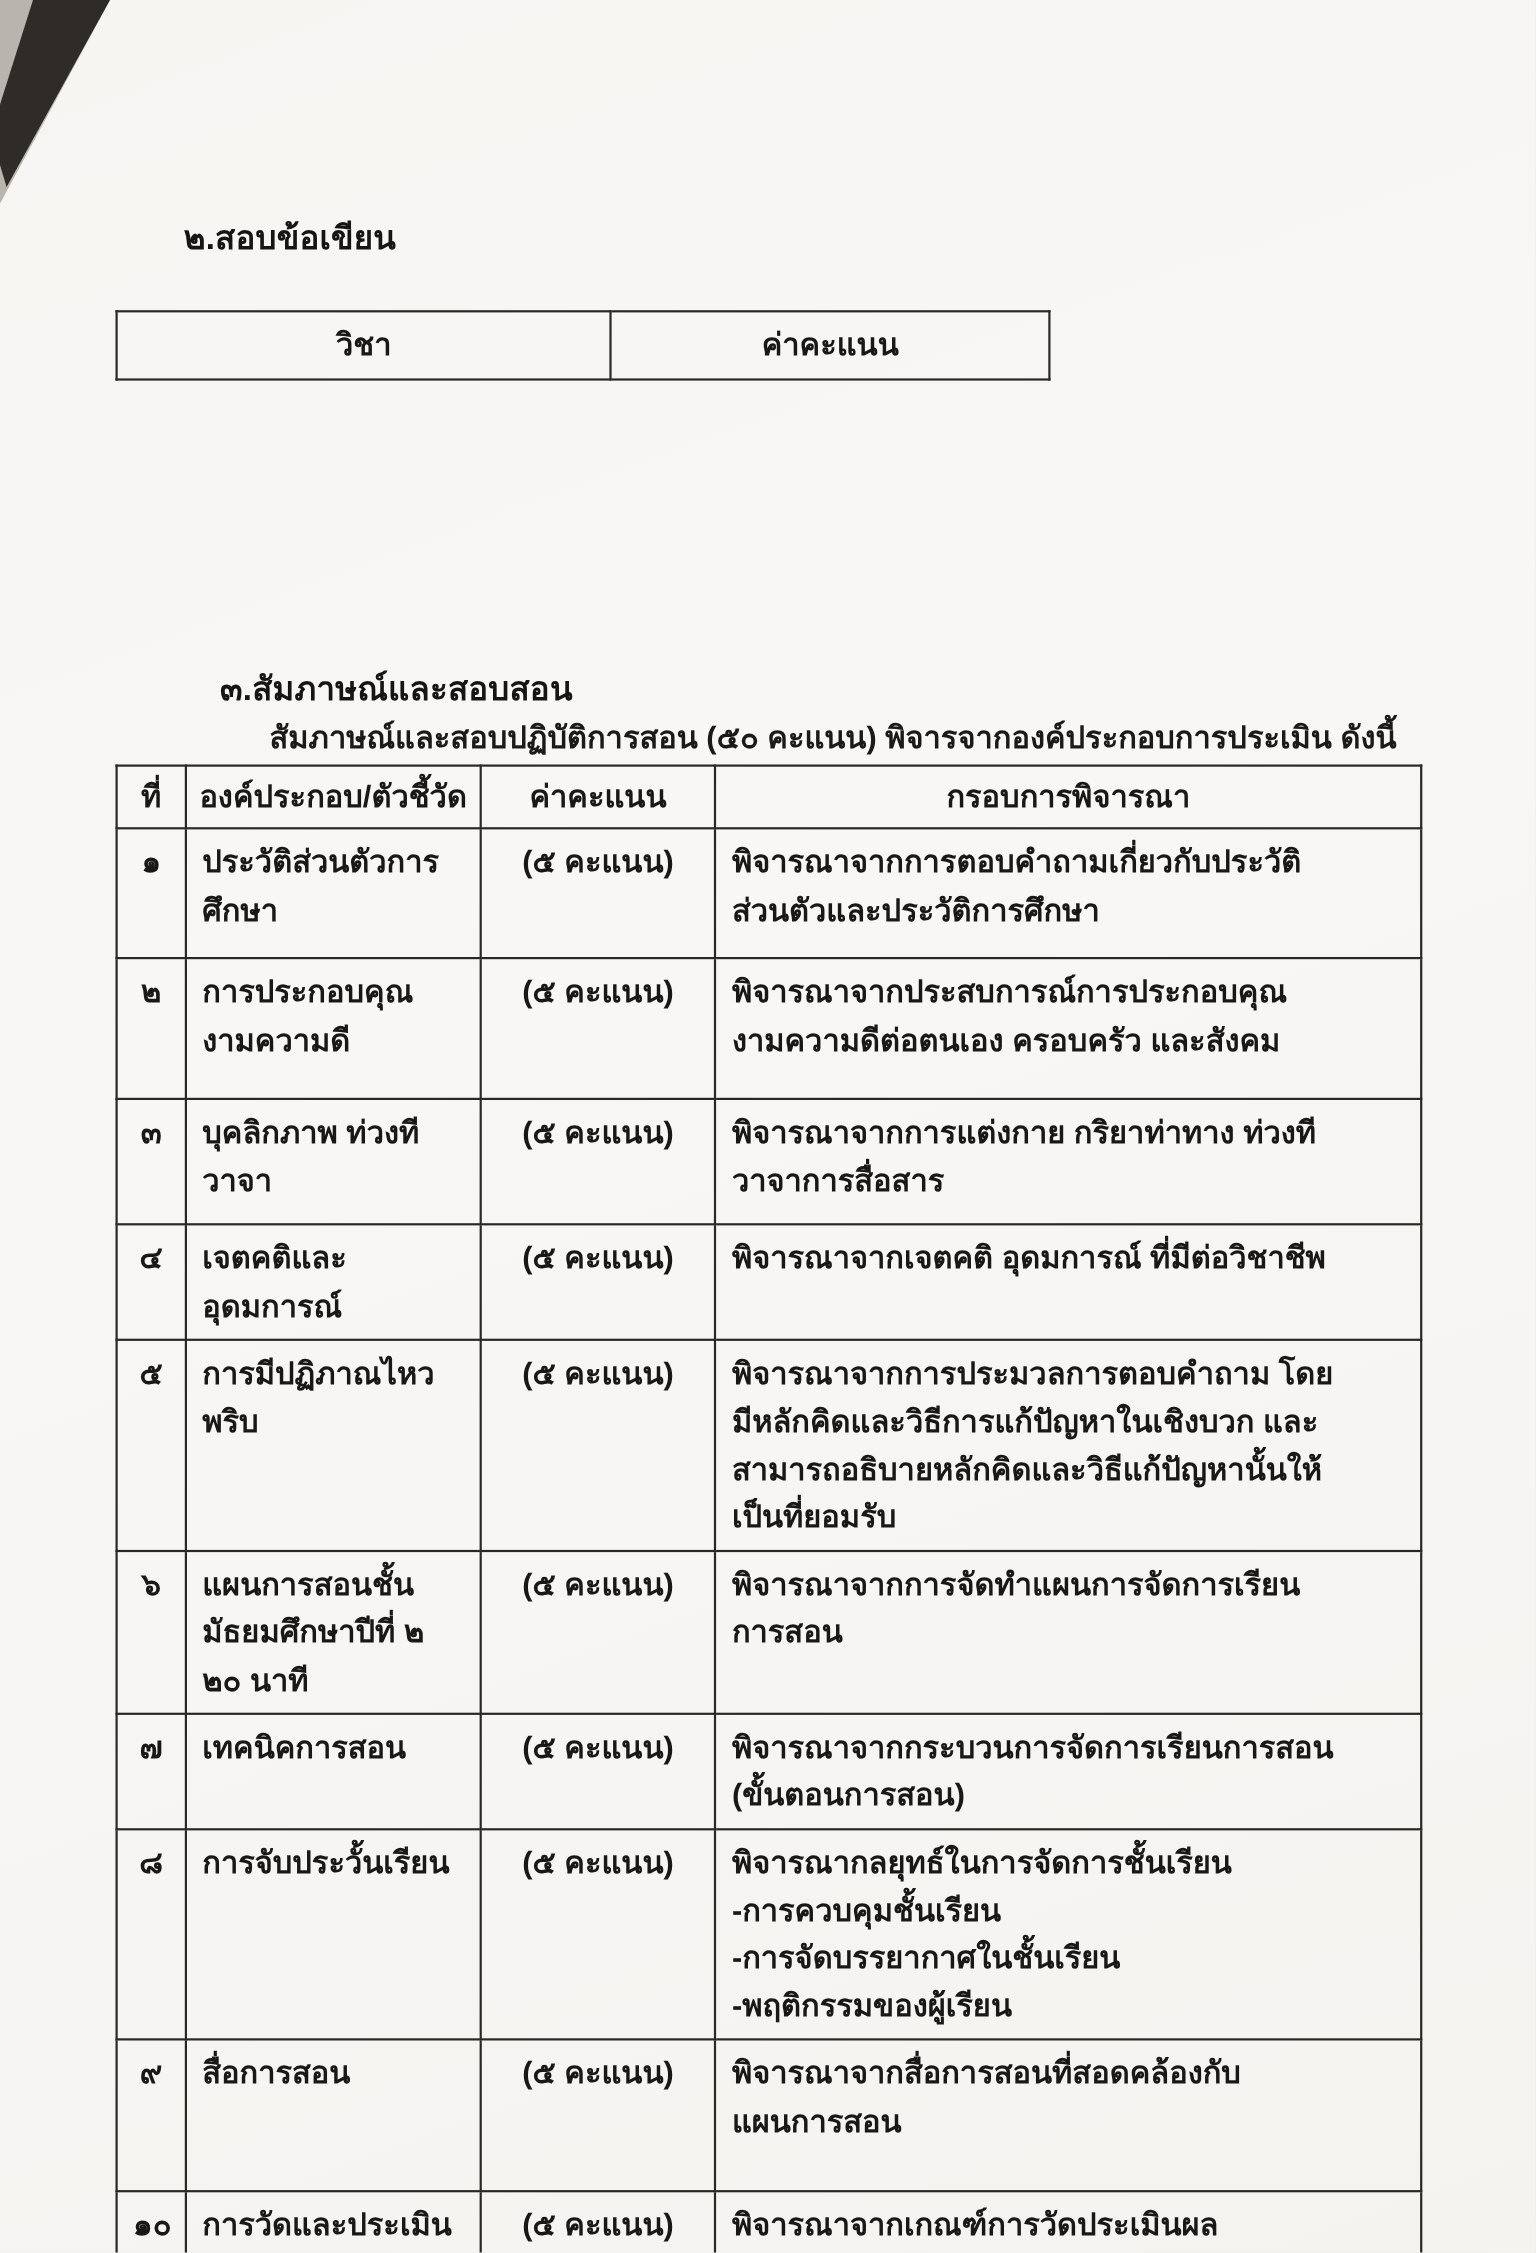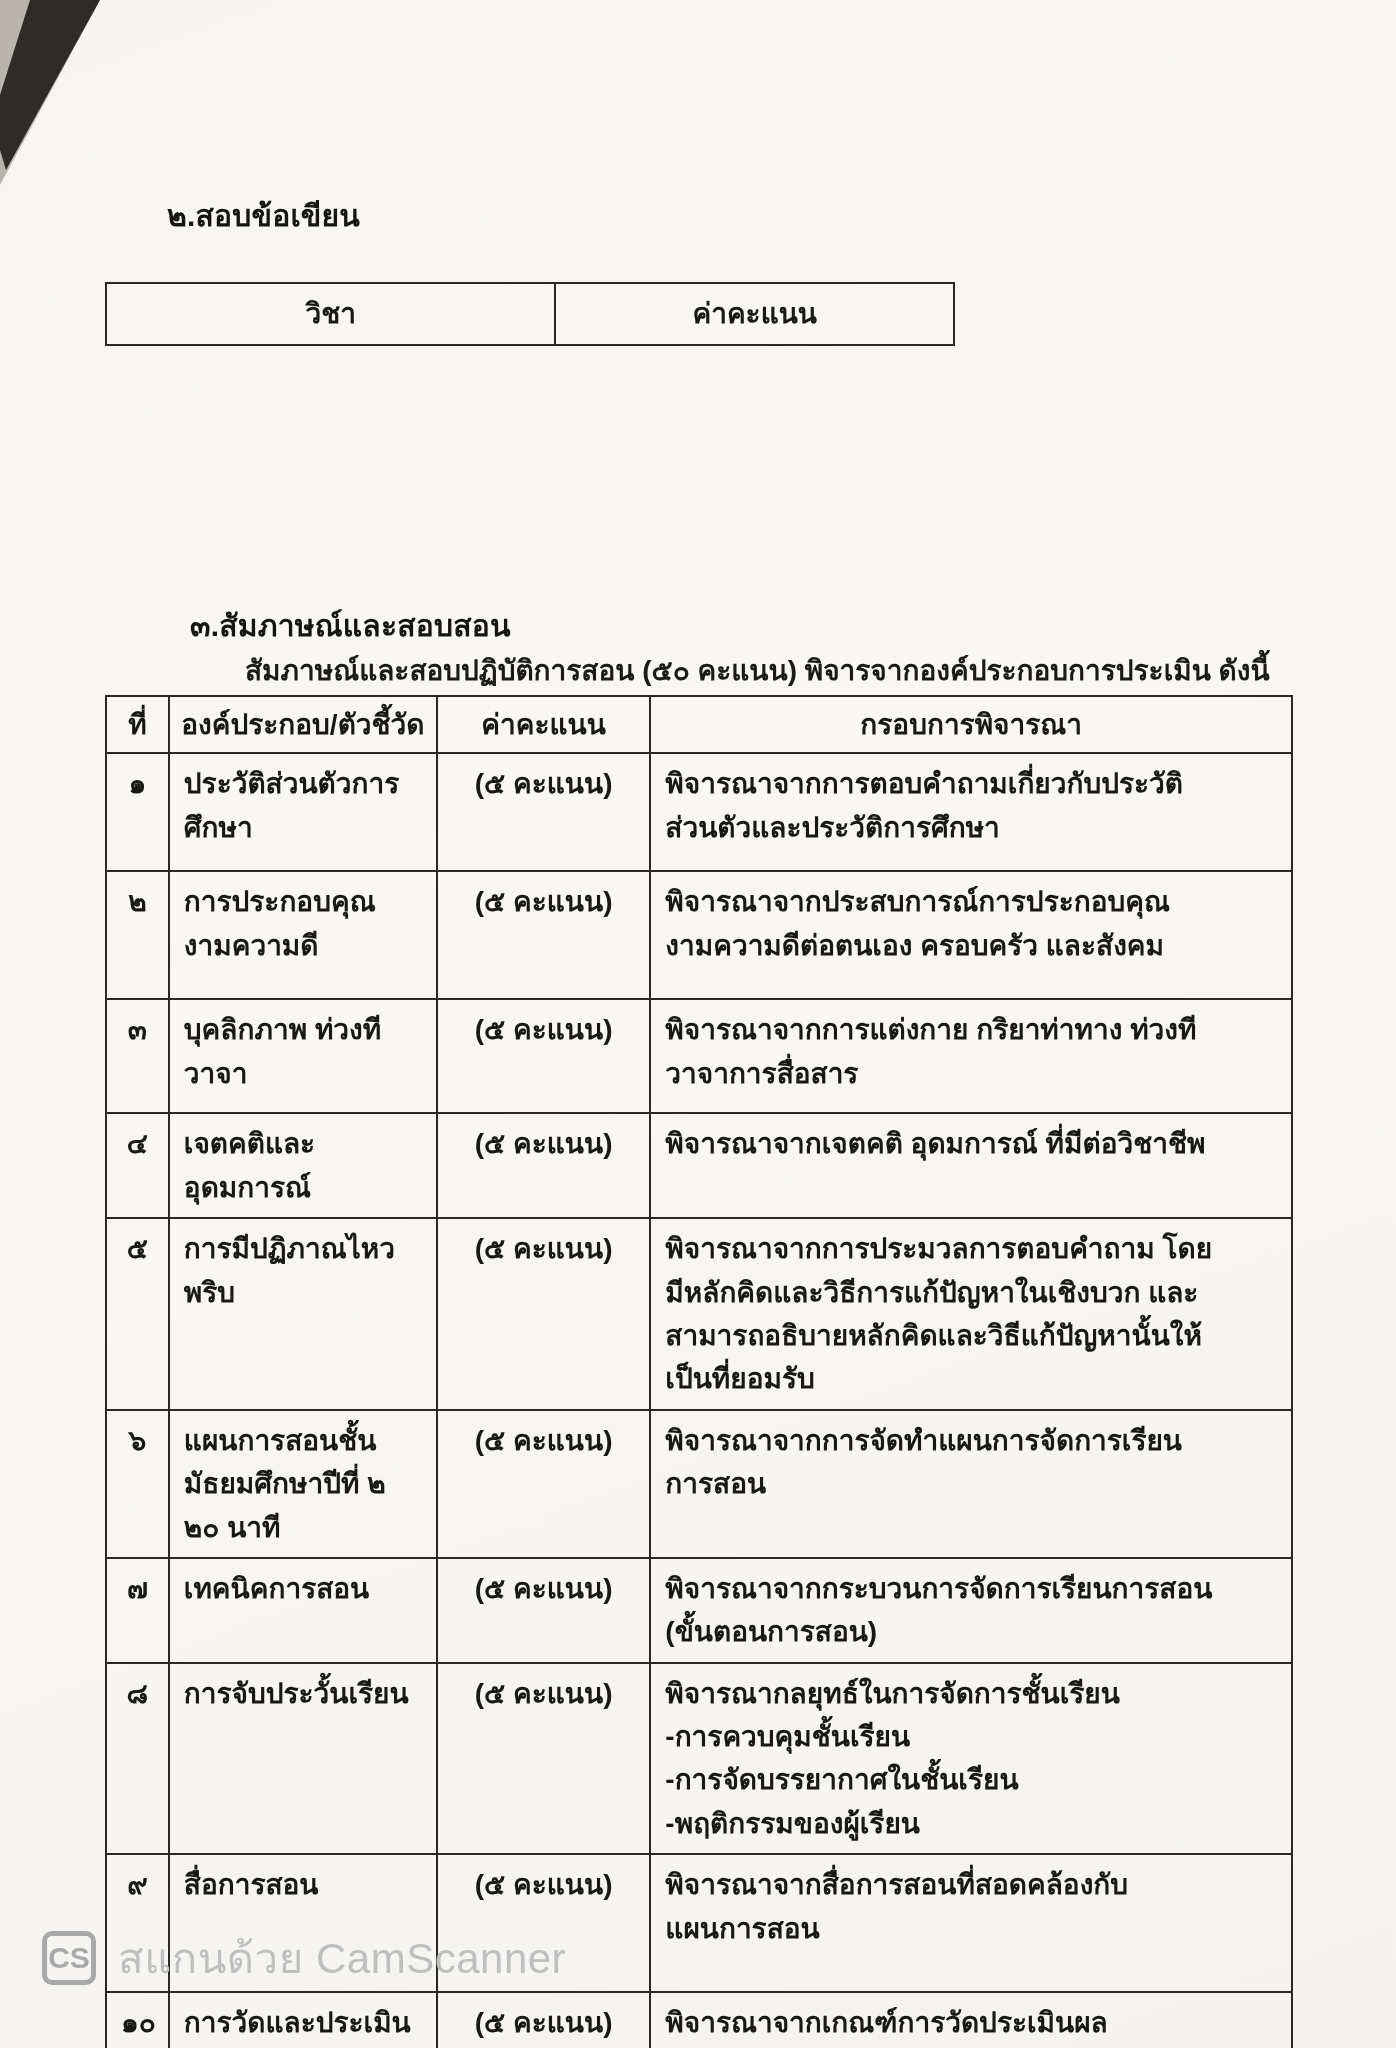--- a/index.html
+++ b/index.html
@@ -82,21 +82,21 @@
         <col style="width:47%">
       </colgroup>
     <tbody>
         <tr>
       <th style="height:48px;">วิชา</th>
       <th>ค่าคะแนน</th>
     </tr>
   </tbody>
     </table>
 
-  <div class="heading" style="left:190px;top:602px;">๓.สัมภาษณ์และสอบสอน</div>
+  <div class="heading" style="left:200px;top:602px;">๓.สัมภาษณ์และสอบสอน</div>
   <div class="intro" style="left:245px;top:648px;">สัมภาษณ์และสอบปฏิบัติการสอน (๕๐ คะแนน) พิจารจากองค์ประกอบการประเมิน ดังนี้</div>
 
   <table class="doc" style="left:105px;top:695px;width:1188px;">
     <colgroup>
       <col style="width:5.3%">
         <col style="width:22.6%">
       <col style="width:18%">
         <col style="width:54.1%">
     </colgroup>
     <tbody>
@@ -176,18 +176,14 @@
     <tr>
       <td class="no-cell" style="height:78px;">๑๐</td>
       <td>การวัดและประเมินผล</td>
       <td class="score-cell">(๕ คะแนน)</td>
       <td>พิจารณาจากเกณฑ์การวัดประเมินผล
 (สอดคล้องกับแผนการจัดการเรียนการสอน)</td>
     </tr>
   </tbody>
     </table>
 
-  <div class="footer">
-    <div class="cs-box">CS</div>
-    <div class="cs-text">สแกนด้วย CamScanner</div>
-  </div>
 
 </div>
 
 </body></html>

